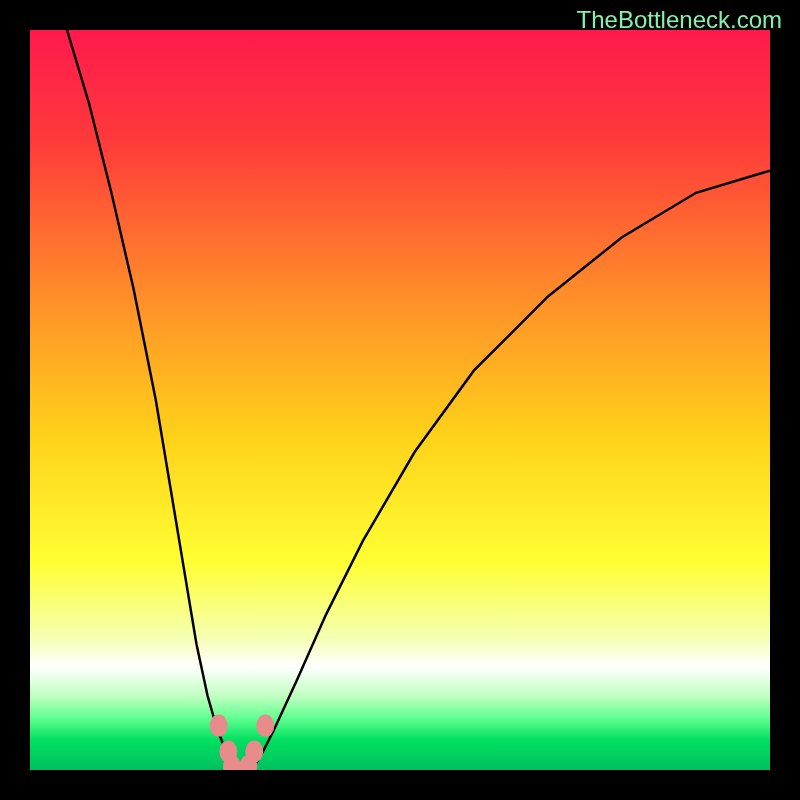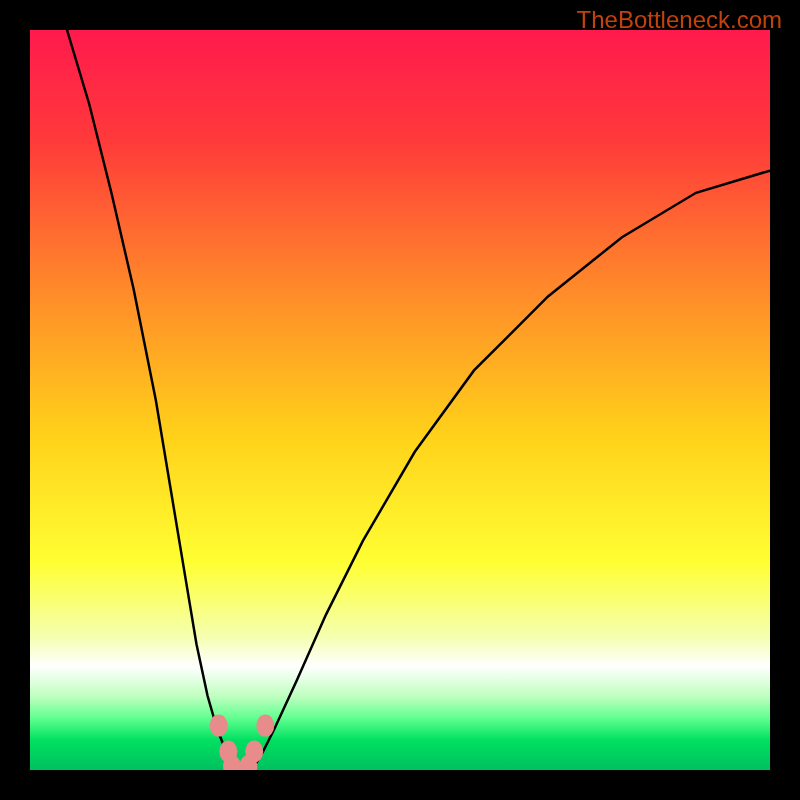--- a/index.html
+++ b/index.html
@@ -8,21 +8,21 @@
     width: 800px;
     height: 800px;
     background: #000;
     position: relative;
     font-family: Arial, sans-serif;
   }
   .watermark {
     position: absolute;
     top: 6px;
     right: 18px;
-    color: #c2410c;
+    color: #86efac;
     font-size: 24px;
     z-index: 10;
   }
   .plot-area {
     position: absolute;
     left: 30px;
     top: 30px;
     width: 740px;
     height: 740px;
     overflow: hidden;

